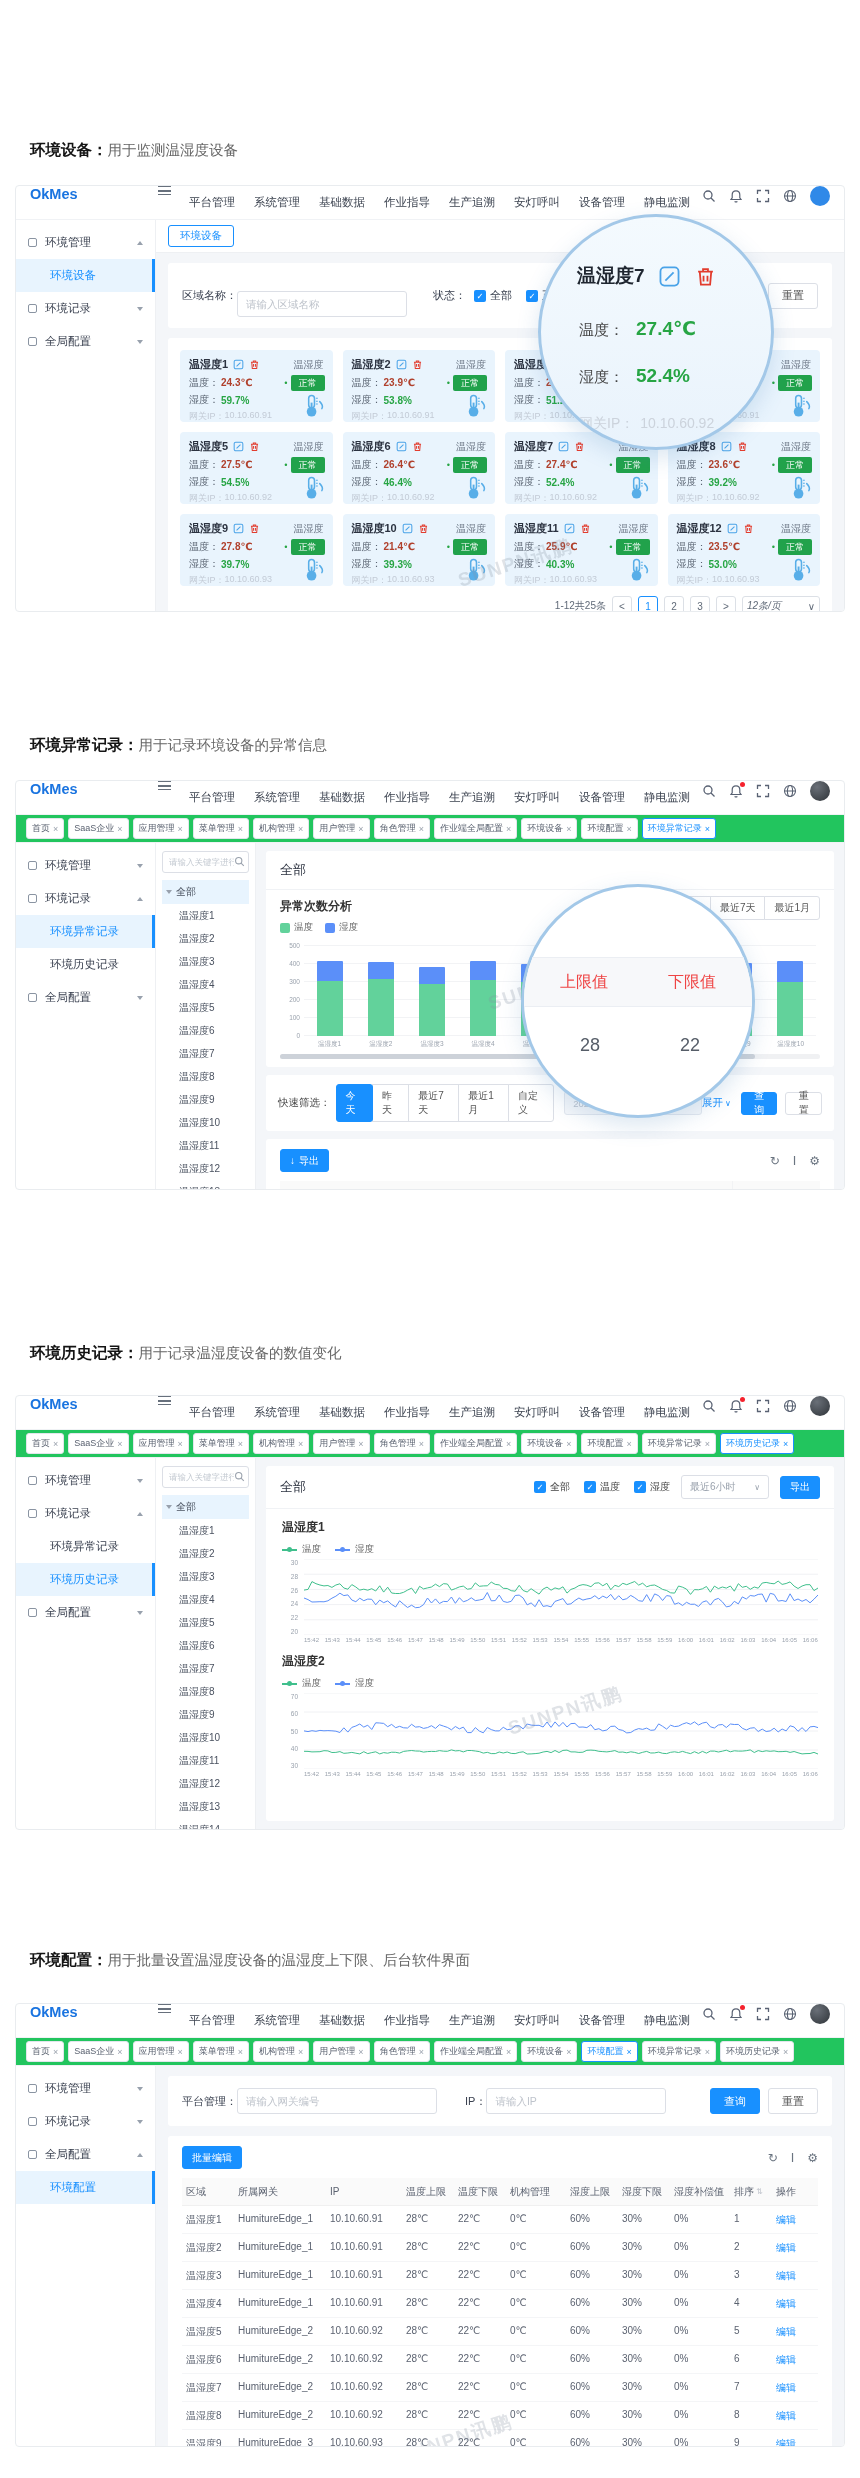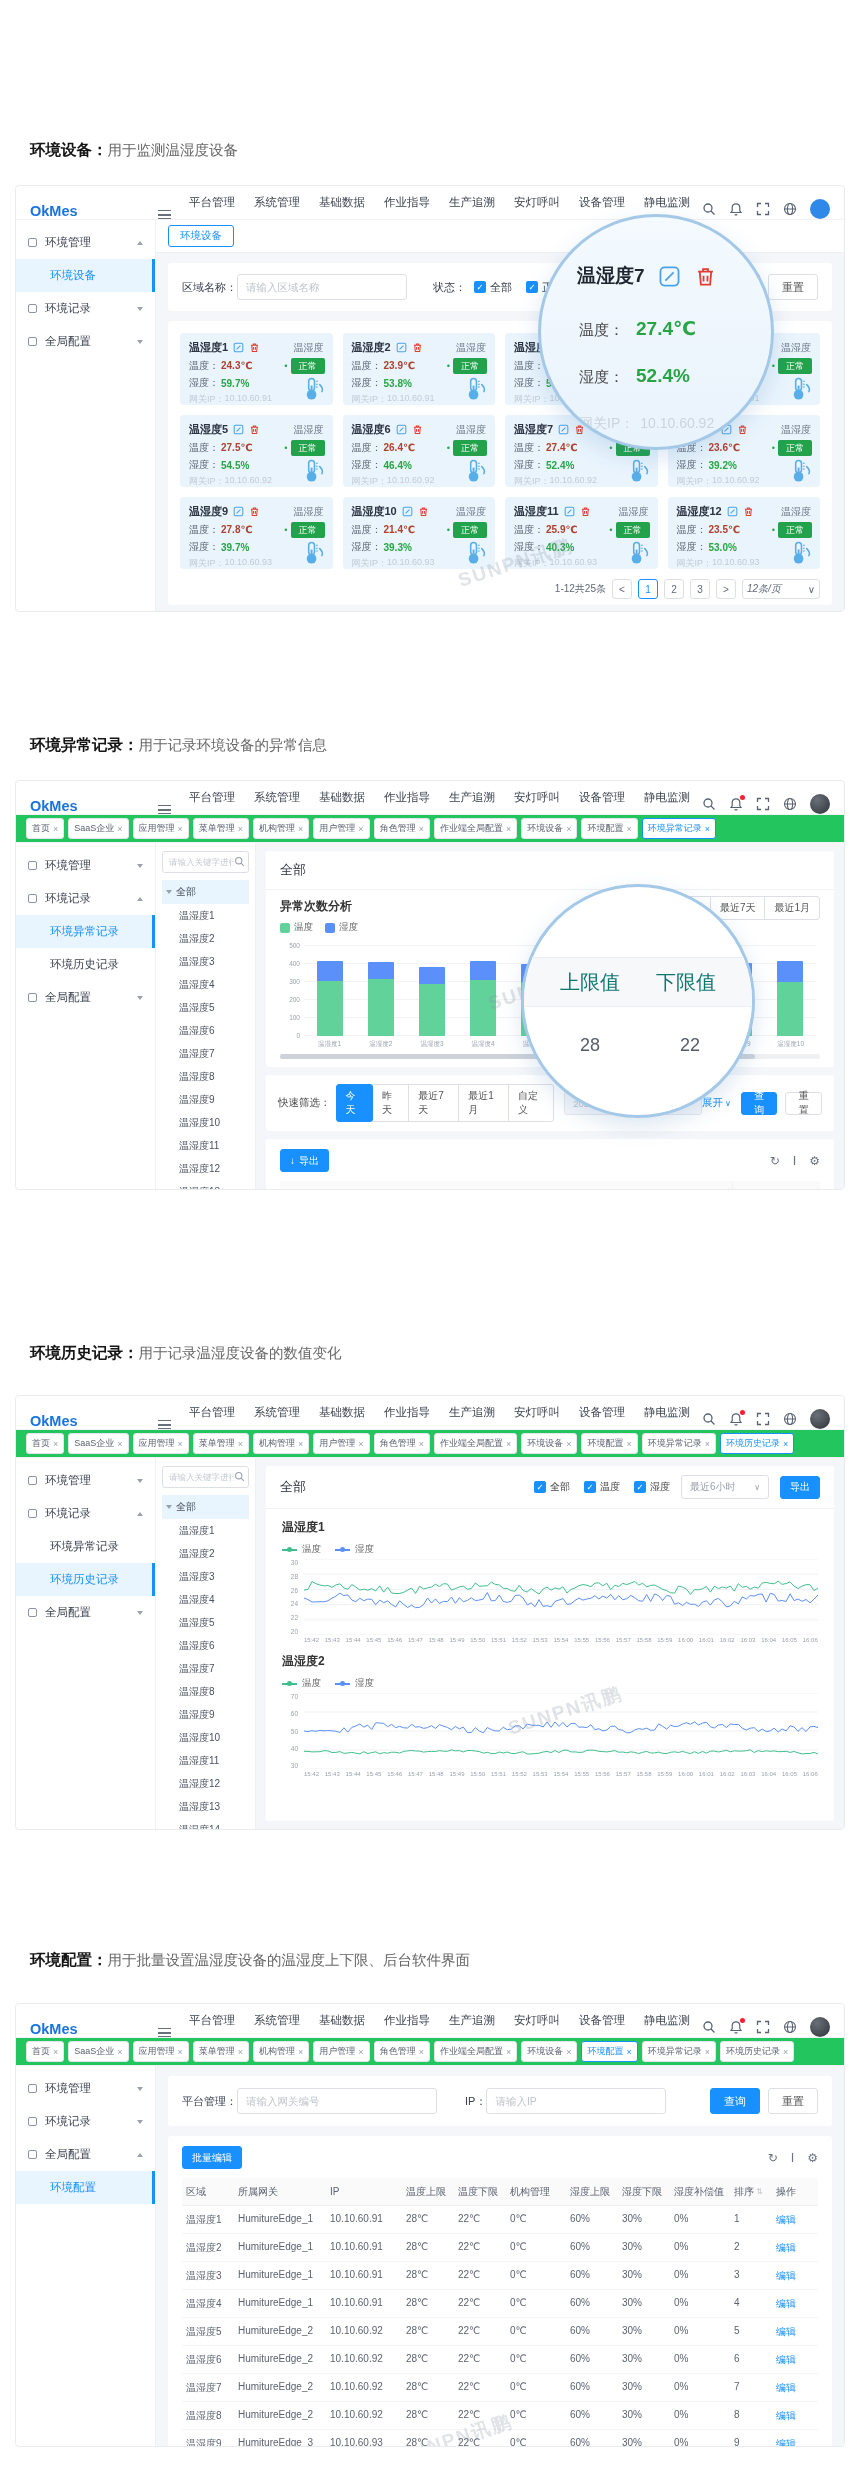--- a/index.html
+++ b/index.html
@@ -6,21 +6,21 @@
   body{margin:0;background:#fff;font-family:"Liberation Sans","DejaVu Sans",sans-serif;color:#333}
   .page{position:relative;width:860px;height:2478px;background:#fff;overflow:hidden}
   
   .hero{position:absolute;left:30px;top:46px;display:flex;align-items:center;gap:14px}
   .pill{background:#1b9bf0;color:#fff;font-size:15px;font-weight:bold;padding:9px 24px;border-radius:21px;letter-spacing:1px}
   .sub{color:#555;font-size:15px}
   .sect{position:absolute;left:30px;font-size:14.5px;color:#666}
   .sect b{color:#141414;font-size:15.5px}
   
   .shot{position:absolute;left:15px;width:830px;background:#fff;border:1px solid #e9ecef;border-radius:4px;overflow:hidden;display:flex;flex-direction:column}
-  .hdr{height:34px;display:flex;align-items:flex-end;padding:0 14px;border-bottom:1px solid #f0f2f5;flex:none}
+  .hdr{height:34px;display:flex;align-items:flex-start;padding:0 14px;border-bottom:1px solid #f0f2f5;flex:none}
   .logo{color:#1a74e0;font-weight:bold;font-size:14.5px;width:128px;flex:none}
   .hb{display:inline-block;width:13px;height:9px;border-top:1.5px solid #67707c;border-bottom:1.5px solid #67707c;position:relative;margin-right:18px;flex:none;cursor:pointer}
   .hb:after{content:"";position:absolute;left:0;right:0;top:3px;height:1.5px;background:#67707c}
   .nav{display:flex;gap:19px;font-size:11.5px;color:#3c4350;flex:1;min-width:0;overflow:hidden}
   .nvi{cursor:pointer;padding:9px 0;position:relative;white-space:nowrap}
   .hicos{display:flex;align-items:center;gap:13px;margin-left:12px;flex:none}
   .hico{width:14px;height:14px;color:#596273;position:relative;cursor:pointer}
   .hico svg{width:100%;height:100%}
   .bdot{display:none;position:absolute;top:-2px;right:-2px;width:5px;height:5px;background:#f5222d;border-radius:50%}
   .dark .bdot{display:block}
@@ -85,21 +85,21 @@
   .m1{left:522px;top:28px;width:236px;height:236px;background:linear-gradient(180deg,#f4fafe,#e9f3fc)}
   .m1 .mrow1{position:absolute;left:36px;top:46px;display:flex;align-items:center;gap:13px}
   .m1 .mname{font-size:19px;color:#1f2630}
   .m1 .mic{width:23px;height:23px}
   .m1 .mic svg{width:100%;height:100%}
   .mrow2{position:absolute;left:38px;font-size:15px;color:#444;display:flex;gap:12px;align-items:baseline}
   .mrow2 b{font-size:19px;color:#27a544}
   .mrow3{position:absolute;left:38px;top:198px;font-size:14px;color:#ccd3dc;display:flex;gap:6px}
   .m2{left:505px;top:103px;width:234px;height:234px;background:#fff}
   .m2 .band{position:absolute;left:0;right:0;top:70px;height:50px;background:#f7f8fa;border-top:1px solid #ebeef3;border-bottom:1px solid #ebeef3;display:flex;align-items:center;justify-content:space-between;padding:0 36px}
-  .m2 .band span{font-size:20px;color:#0f766e}
+  .m2 .band span{font-size:16px;color:#ef4444}
   .m2 .vals{position:absolute;left:0;right:0;top:148px;display:flex;justify-content:space-between;padding:0 52px 0 56px}
   .m2 .vals span{font-size:18px;color:#565d68}
   
   .tree{width:100px;background:#fff;border-right:1px solid #eef0f3;flex:none;padding:8px 6px;font-size:10px;color:#4a5260;overflow:hidden}
   .tsearch{position:relative}
   .tsearch input{width:100%;height:22px;border:1px solid #dcdfe6;border-radius:3px;font-size:8.5px;padding:0 14px 0 6px;color:#333;font-family:inherit}
   .tsearch input::placeholder{color:#c3c9d1}
   .tsicon{position:absolute;right:4px;top:5px;width:11px;height:11px;color:#9aa2ad}
   .troot{display:flex;align-items:center;gap:4px;background:#e8f4fe;padding:5px 4px;margin-top:7px;cursor:pointer}
   .titem{padding:4.5px 4px 4.5px 17px;white-space:nowrap;cursor:pointer}
@@ -255,21 +255,21 @@
         <div class="gi">
             <span class="gic"></span>
             <span>全局配置</span>
             <i class="car down"></i>
           </div>
       </div>
       <div class="content">
         <div class="chiprow"><span class="chip">环境设备</span></div>
         <div class="panel filter1">
           <span>区域名称：</span>
-          <input class="inp" style="width: 170px;" placeholder="请输入区域名称">
+          <input class="inp" style="width: 170px; margin-top: 17px;" placeholder="请输入区域名称">
           <span style="margin-left:26px">状态：</span>
           <div class="cks">
               <label class="ckb">
                 <span class="cb">
                   <i>✓</i>
                 </span>
                 <span>全部</span>
               </label>
               <label class="ckb">
                 <span class="cb">

